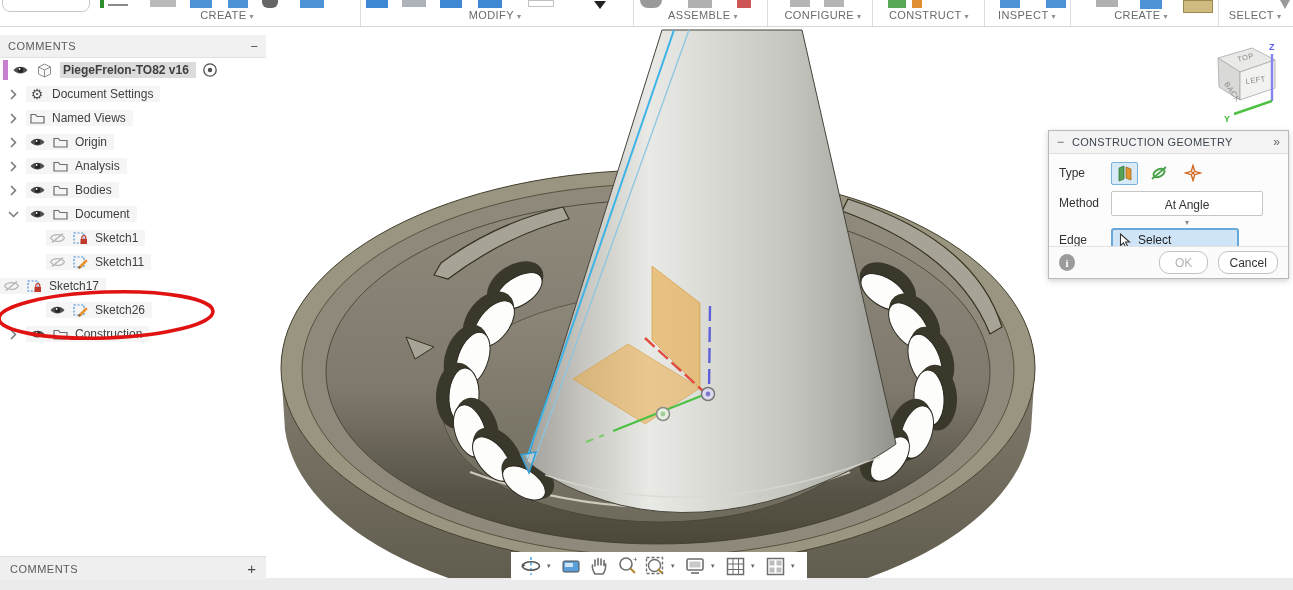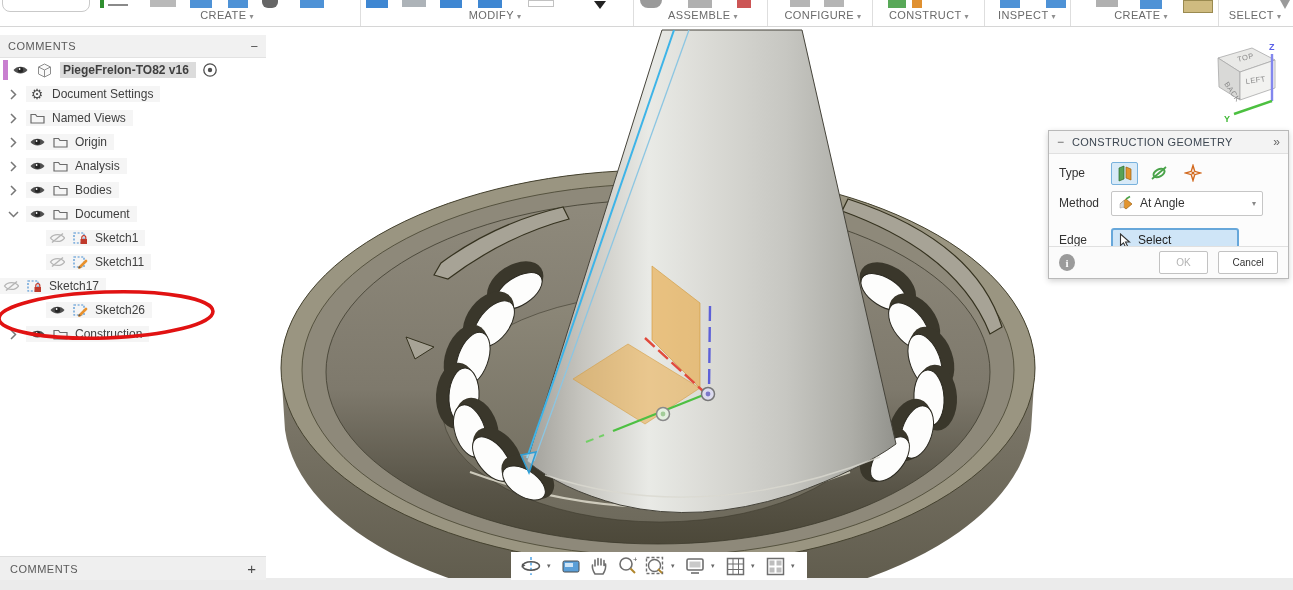--- a/index.html
+++ b/index.html
@@ -53,27 +53,27 @@
 
   
   .dialog { position:absolute; left:1048px; top:130px; width:241px; height:149px; background:#fcfcfc; border:1px solid #b9b9b9; box-shadow:0 2px 6px rgba(0,0,0,.18); z-index:40; font-size:12px; }
   .dlg-head { height:23px; background:#f3f3f3; border-bottom:1px solid #e0e0e0; display:flex; align-items:center; padding:0 8px; gap:8px; }
   .dlg-title { flex:1; font-size:11px; color:#3d4752; letter-spacing:.3px; }
   .dlg-min, .dlg-exp { color:#666; font-size:12px; }
   .dlg-row { position:absolute; left:0; width:100%; height:26px; display:flex; align-items:center; }
   .dlg-lab { width:62px; padding-left:10px; color:#333; }
   .type-btn { width:27px; height:23px; display:flex; align-items:center; justify-content:center; margin-right:7px; border:1px solid transparent; border-radius:2px; }
   .type-btn.sel { background:#d8eaf8; border:1px solid #79b2dd; }
-  .dd { width:152px; height:25px; border:1px solid #c6c6c6; border-radius:2px; background:#fff; display:flex; align-items:center; padding:0 6px; gap:6px; }
+  .dd { width:152px; height:25px; border:1px solid #c6c6c6; border-radius:2px; background:#fff; display:flex; align-items:center; padding:0 6px; gap:6px;flex-direction:column; }
   .dd .dd-txt { flex:1; color:#333; }
   .dd .dd-car { font-size:8px; color:#888; }
   .sel-btn { width:128px; height:25px; background:#cfe5f7; border:2px solid #67a7da; border-radius:3px; display:flex; align-items:center; padding:0 6px; gap:6px; color:#222; }
   .dlg-foot { position:absolute; left:0; bottom:0; width:100%; height:32px; border-top:1px solid #e0e0e0; background:#fbfbfb; display:flex; align-items:center; padding:0 10px; }
   .info-i { width:17px; height:17px; border-radius:50%; background:#9b9b9b; color:#fff; font-size:11px; font-weight:bold; display:flex; align-items:center; justify-content:center; font-family:"Liberation Serif",serif; }
-  .btn { height:23px; border:1px solid #c2c2c2; border-radius:2px; background:#fff; display:flex; align-items:center; justify-content:center; font-size:10px; }
+  .btn { height:23px; border:1px solid #c2c2c2; border-radius:10px; background:#fff; display:flex; align-items:center; justify-content:center; font-size:12px; }
   .btn-ok { width:53px; margin-left:84px; color:#b3b3b3; }
   .btn-cancel { width:64px; margin-left:10px; color:#333; }
 </style>
 </head>
 <body>
 
 <div class="app">
 
   <svg class="scene" width="1293" height="563" viewBox="0 0 1293 563">
     <defs>

